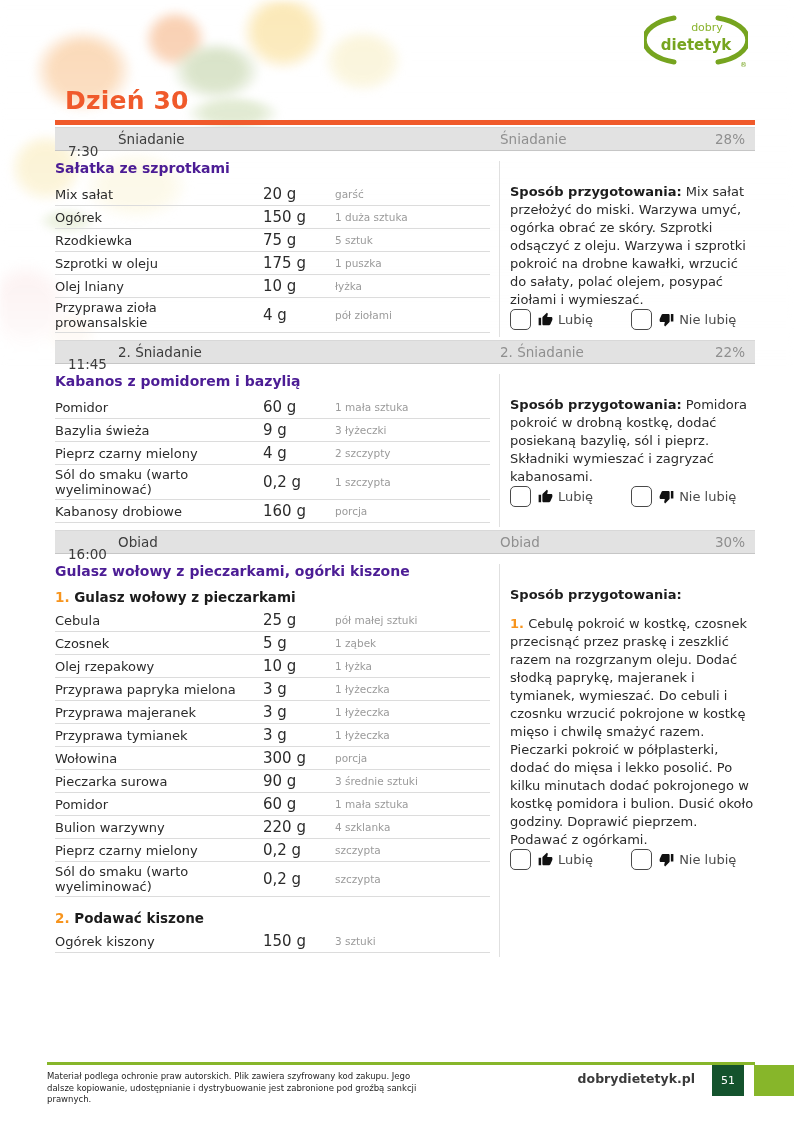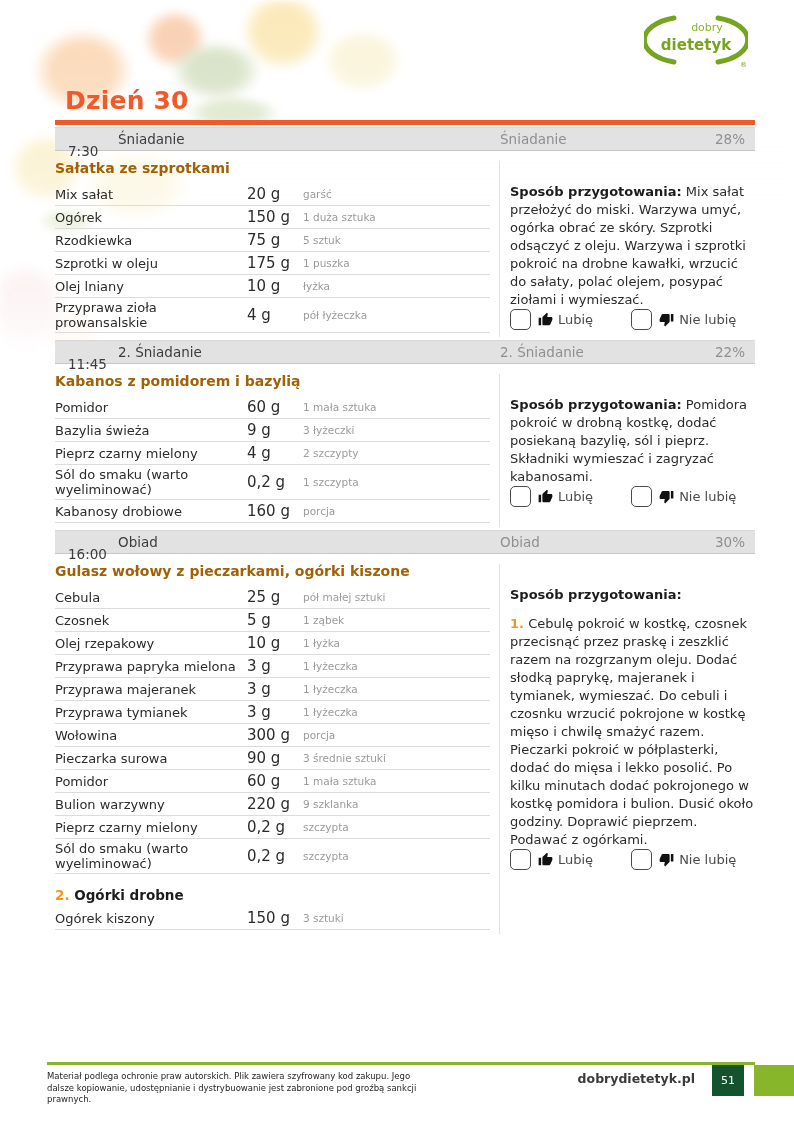--- a/index.html
+++ b/index.html
@@ -47,26 +47,26 @@
     display:flex; align-items:center; font-size:13.5px; color:#3c3c3c; }
   .mh-time { margin-left:13px; width:50px;margin-top:24px; }
   .mh-name-right { position:absolute; left:445px; color:#8f8f8f; }
   .mh-pct { position:absolute; right:10px; color:#8f8f8f; }
 
   .meal-body { position:relative; display:flex; margin:8px 0 7px 0; }
   .meal-body::before { content:""; position:absolute; left:444px; top:2px; bottom:-4px; width:1px; background:#e0e0e0; }
   .col-left { width:435px; }
   .col-right { width:245px; margin-left:20px; }
 
-  .recipe-title { font-size:14px; font-weight:bold; color:#a16207; margin:1px 0 7px 0; }
+  .recipe-title { font-size:14px; font-weight:bold; color:#4c1d95; margin:1px 0 7px 0; }
   .group-title { font-size:13.5px; font-weight:bold; color:#1c1c1c; margin:10px 0 4px 0; }
   .group-num, .step-num { color:#f7941d; font-weight:bold; }
 
   .ing-table { width:435px; }
-  .ing-row { display:flex; align-items:center; border-bottom:1px solid #dcdcdc; padding:2px 0; min-height:20px; }
+  .ing-row { display:flex; align-items:center; border-bottom:1px solid #dcdcdc; padding:2px 0; min-height:20px;gap:16px; }
   .ing-name { flex:0 0 192px; font-size:13px; line-height:15px; color:#2b2b2b; }
   .ing-amt  { flex:0 0 56px; font-size:15px; color:#2b2b2b; }
   .ing-measure { flex:1; font-size:10.5px; color:#9b9b9b; }
 
   .prep { font-size:13px; line-height:18px; color:#2b2b2b; }
   .prep b { color:#1c1c1c; }
   .prep-first { margin-top:24px; }
   .prep-label-only { margin-top:24px; }
   .prep-step { margin-top:11px; }
 
@@ -135,21 +135,21 @@
               <span class="ing-measure">1 puszka</span>
             </div>
             <div class="ing-row">
               <span class="ing-name">Olej lniany</span>
               <span class="ing-amt">10 g</span>
               <span class="ing-measure">łyżka</span>
             </div>
             <div class="ing-row">
               <span class="ing-name">Przyprawa zioła prowansalskie</span>
               <span class="ing-amt">4 g</span>
-              <span class="ing-measure">pół łyżeczka</span>
+              <span class="ing-measure">pół ziołami</span>
             </div>
           </div>
         </div>
         <div class="col-right">
           <p class="prep prep-first"><b>Sposób przygotowania:</b> <span>Mix sałat przełożyć do miski. Warzywa umyć, ogórka obrać ze skóry. Szprotki odsączyć z oleju. Warzywa i szprotki pokroić na drobne kawałki, wrzucić do sałaty, polać olejem, posypać ziołami i wymieszać.</span></p>
           <div class="votes">
             <label class="vote">
               <span class="checkbox"></span>
               <svg class="thumb" viewBox="0 0 24 24">
                   <path d="M1 21h4V9H1v12zM23 10c0-1.1-.9-2-2-2h-6.31l.95-4.57.03-.32c0-.41-.17-.79-.44-1.06L14.17 1 7.59 7.59C7.22 7.95 7 8.45 7 9v10c0 1.1.9 2 2 2h9c.83 0 1.54-.5 1.84-1.22l3.02-7.05c.09-.23.14-.47.14-.72v-2z"></path>
@@ -231,20 +231,21 @@
     <section>
       <div class="meal-header">
         <span class="mh-time">16:00</span>
         <span class="mh-name">Obiad</span>
         <span class="mh-name-right">Obiad</span>
         <span class="mh-pct">30%</span>
       </div>
       <div class="meal-body">
         <div class="col-left">
           <h2 class="recipe-title">Gulasz wołowy z pieczarkami, ogórki kiszone</h2>
+          <h3 class="group-title"><span class="group-num">1.</span> <span>Gulasz wołowy z pieczarkami</span></h3>
           <div class="ing-table">
             <div class="ing-row">
               <span class="ing-name">Cebula</span>
               <span class="ing-amt">25 g</span>
               <span class="ing-measure">pół małej sztuki</span>
             </div>
             <div class="ing-row">
               <span class="ing-name">Czosnek</span>
               <span class="ing-amt">5 g</span>
               <span class="ing-measure">1 ząbek</span>
@@ -280,34 +281,34 @@
               <span class="ing-measure">3 średnie sztuki</span>
             </div>
             <div class="ing-row">
               <span class="ing-name">Pomidor</span>
               <span class="ing-amt">60 g</span>
               <span class="ing-measure">1 mała sztuka</span>
             </div>
             <div class="ing-row">
               <span class="ing-name">Bulion warzywny</span>
               <span class="ing-amt">220 g</span>
-              <span class="ing-measure">9 szklanka</span>
+              <span class="ing-measure">4 szklanka</span>
             </div>
             <div class="ing-row">
               <span class="ing-name">Pieprz czarny mielony</span>
               <span class="ing-amt">0,2 g</span>
               <span class="ing-measure">szczypta</span>
             </div>
             <div class="ing-row">
               <span class="ing-name">Sól do smaku (warto wyeliminować)</span>
               <span class="ing-amt">0,2 g</span>
               <span class="ing-measure">szczypta</span>
             </div>
           </div>
-          <h3 class="group-title" style="margin-top:13px;"><span class="group-num">2.</span> <span>Ogórki drobne</span></h3>
+          <h3 class="group-title" style="margin-top:13px;"><span class="group-num">2.</span> <span>Podawać kiszone</span></h3>
           <div class="ing-table">
             <div class="ing-row">
               <span class="ing-name">Ogórek kiszony</span>
               <span class="ing-amt">150 g</span>
               <span class="ing-measure">3 sztuki</span>
             </div>
           </div>
         </div>
         <div class="col-right">
           <p class="prep prep-label-only"><b>Sposób przygotowania:</b></p>

